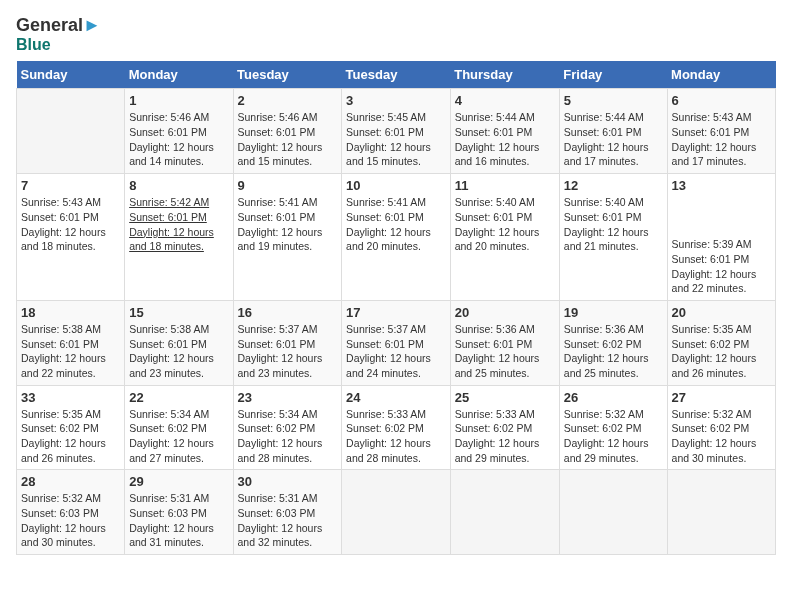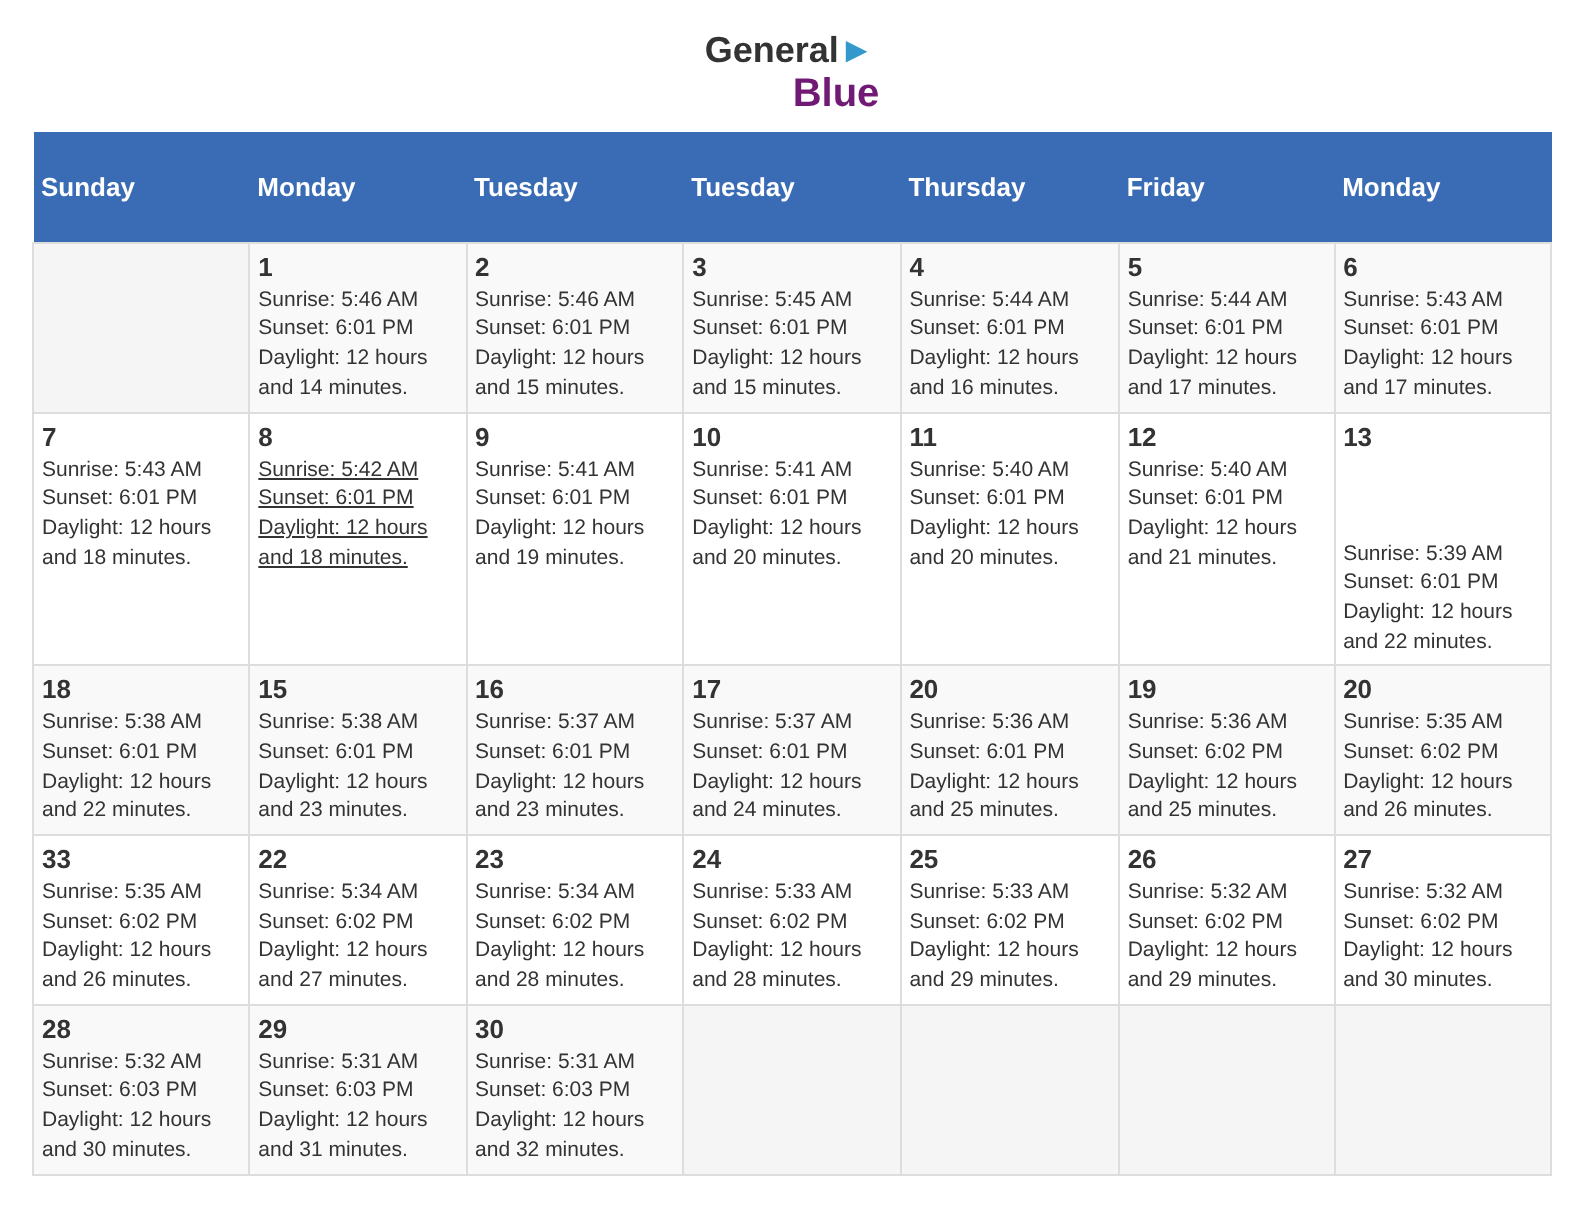--- a/index.html
+++ b/index.html
@@ -5,21 +5,21 @@
     * { box-sizing: border-box; margin: 0; padding: 0; }
     body {
       font-family: Arial, sans-serif;
       background: #fff;
       width: 792px;
       min-height: 612px;
       padding: 16px;
     }
     .header {
       display: flex;
-      justify-content: center;
+      justify-content: flex-start;
       align-items: flex-start;
       margin-bottom: 8px;
     }
     .logo {
       display: flex;
       flex-direction: column;
       align-items: flex-start;
     }
     .logo-text {
       font-size: 18px;
@@ -41,21 +41,21 @@
       color: #555;
     }
     table {
       width: 100%;
       border-collapse: collapse;
       font-size: 11px;
     }
     thead tr th {
       background: #3a6cb5;
       color: #fff;
-      padding: 20px 4px;
+      padding: 6px 4px;
       text-align: left;
       font-size: 13px;
       font-weight: bold;
     }
     tbody tr td {
       vertical-align: top;
       padding: 4px 4px;
       border: 1px solid #ddd;
       width: 113px;
       min-height: 80px;
@@ -83,21 +83,21 @@
     }
   </style>
 </head>
 <body>
 
 <div class="header">
   <div class="logo">
     <div style="display:flex;align-items:center;">
       <span class="logo-text">General<span>►</span></span>
     </div>
-    <span class="logo-text" style="color:#701a75;font-size:20px;margin-left:44px;">Blue</span>
+    <span class="logo-text" style="color:#0f766e;font-size:16px;">Blue</span>
   </div>
   <div class="title-block">
     <div class="month-title"></div>
     <div class="subtitle"></div>
   </div>
 </div>
 
 <table>
   <thead>
     <tr>

